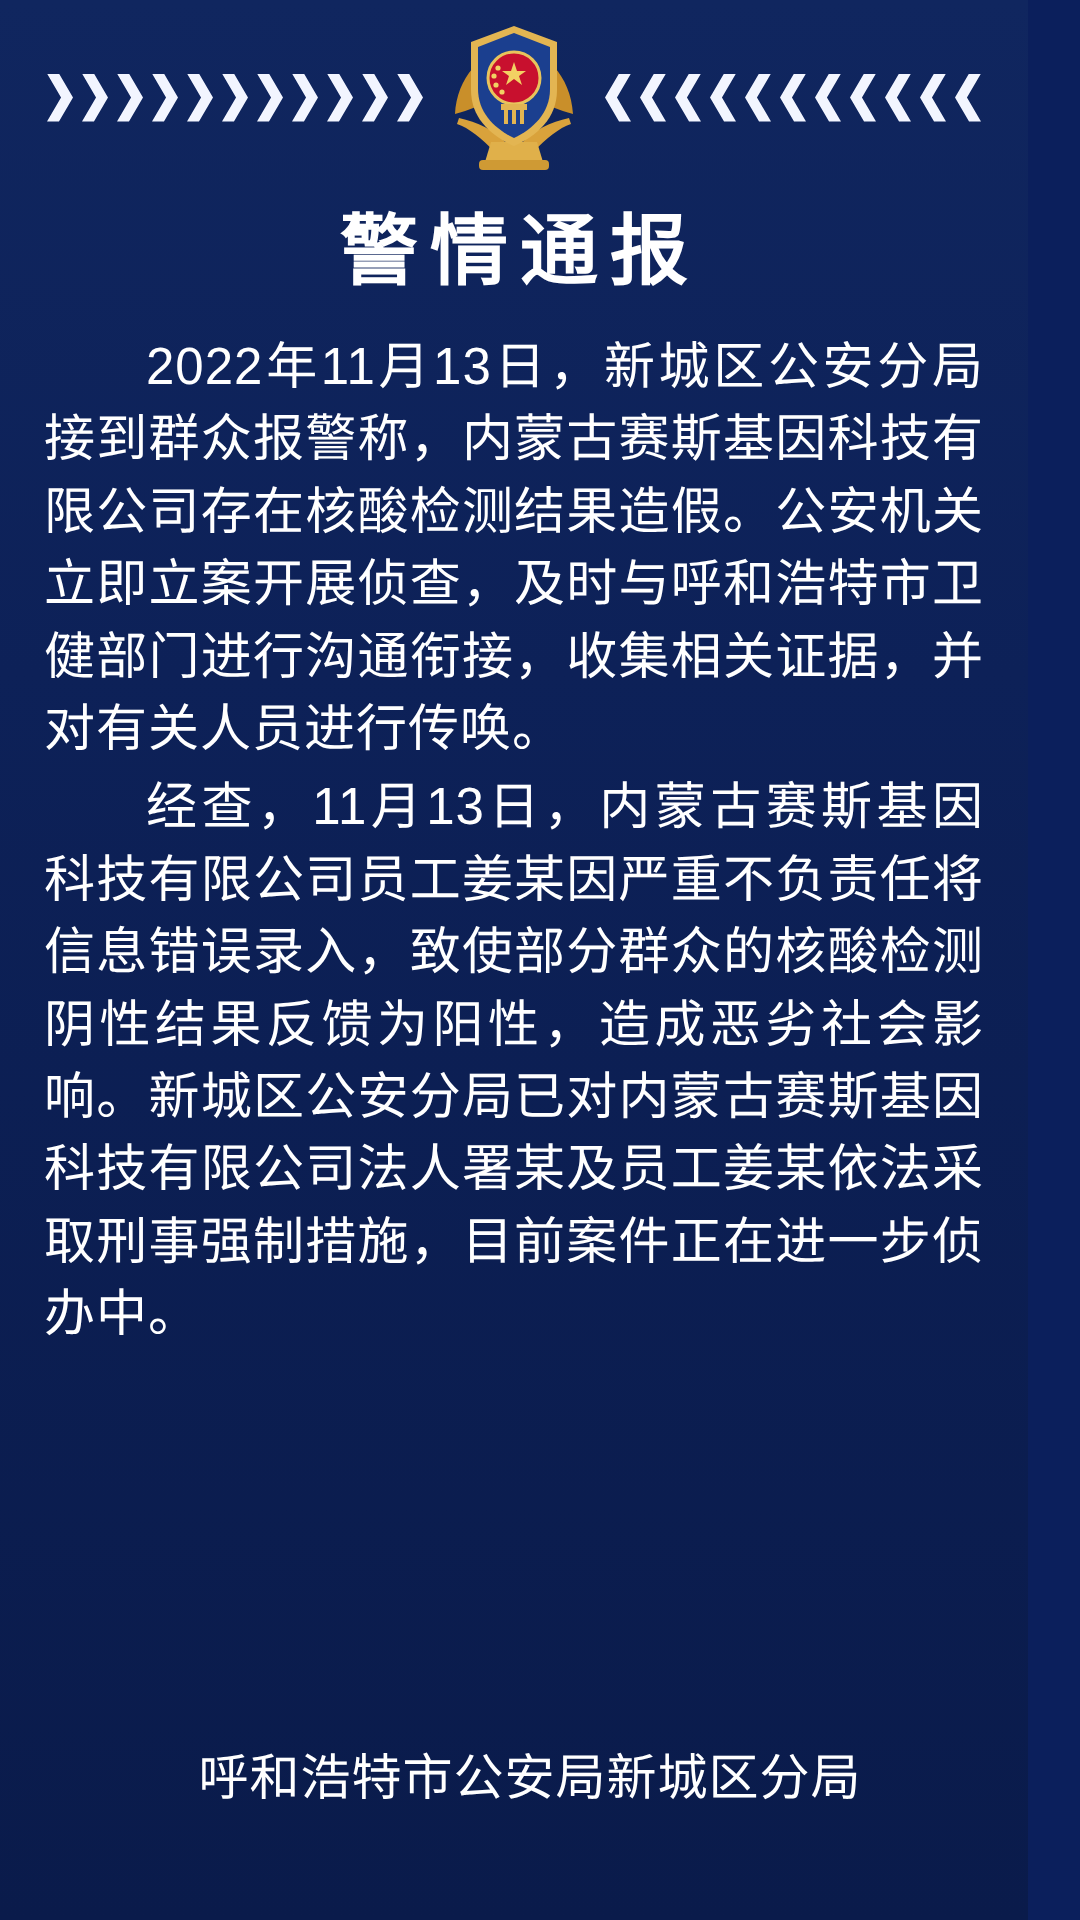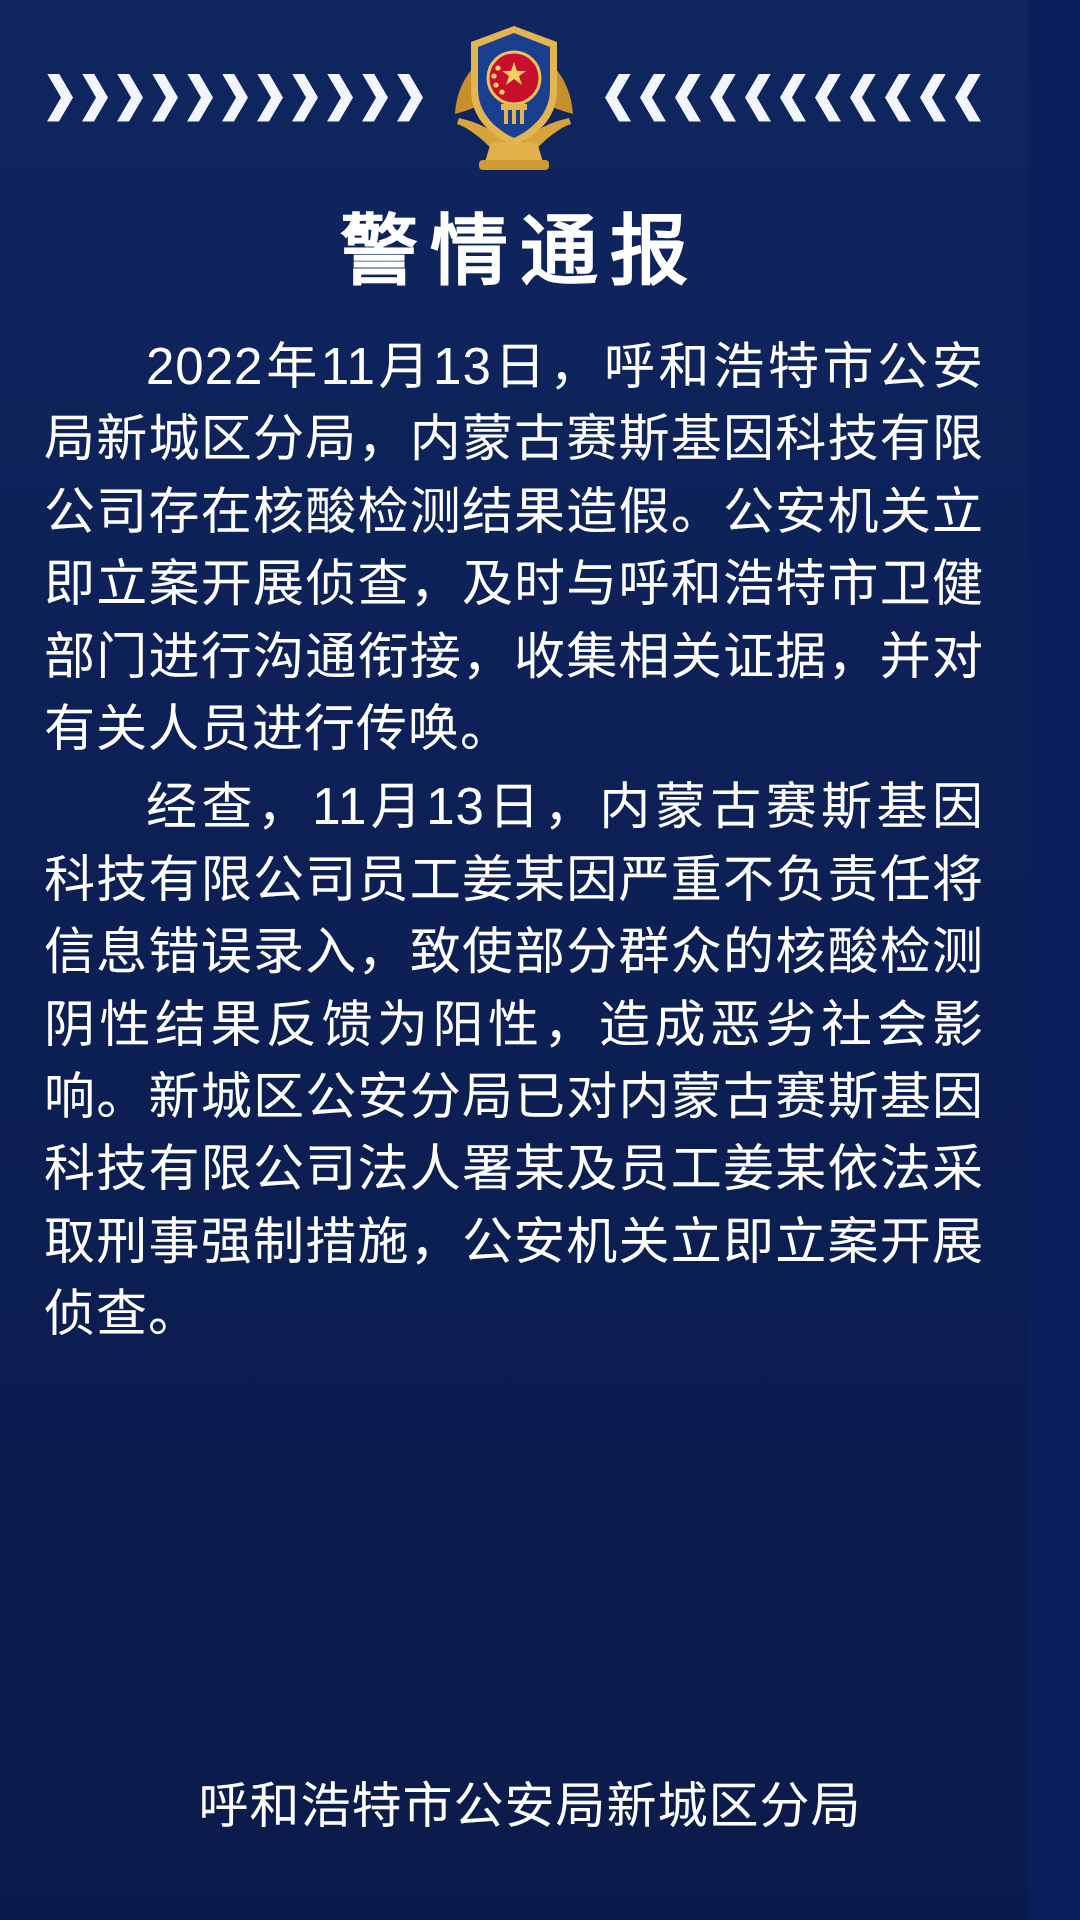--- a/index.html
+++ b/index.html
@@ -88,21 +88,21 @@
     text-indent: 2em;
     margin: 0 0 6px 0;
     color: #ffffff;
   }
 
   
   .footer {
     position: absolute;
     left: 0;
     right: 0;
-    bottom: 80px;
+    bottom: 108px;
     text-align: center;
     padding-left: 32px;
   }
   .footer .org {
     font-size: 50px;
     line-height: 1.35;
     letter-spacing: 1px;
     color: #ffffff;
   }
   .footer .date {
@@ -175,21 +175,21 @@
         <span class="chev l"></span>
         <span class="chev l"></span>
       <span class="chev l"></span>
         <span class="chev l"></span>
     </div>
   </div>
 
   <h1 class="title">警情通报</h1>
 
   <div class="body-wrap">
-    <p class="para">2022年11月13日，呼和浩特市公安局新城区分局，内蒙古赛斯基因科技有限公司存在核酸检测结果造假。公安机关立即立案开展侦查，及时与呼和浩特市卫健部门进行沟通衔接，收集相关证据，并对有关人员进行传唤。</p>
-    <p class="para">经查，11月13日，内蒙古赛斯基因科技有限公司员工姜某因严重不负责任将信息错误录入，致使部分群众的核酸检测阴性结果反馈为阳性，造成恶劣社会影响。新城区公安分局已对内蒙古赛斯基因科技有限公司法人署某及员工姜某依法采取刑事强制措施，公安机关立即立案开展侦查。</p>
+    <p class="para">2022年11月13日，新城区公安分局接到群众报警称，内蒙古赛斯基因科技有限公司存在核酸检测结果造假。公安机关立即立案开展侦查，及时与呼和浩特市卫健部门进行沟通衔接，收集相关证据，并对有关人员进行传唤。</p>
+    <p class="para">经查，11月13日，内蒙古赛斯基因科技有限公司员工姜某因严重不负责任将信息错误录入，致使部分群众的核酸检测阴性结果反馈为阳性，造成恶劣社会影响。新城区公安分局已对内蒙古赛斯基因科技有限公司法人署某及员工姜某依法采取刑事强制措施，目前案件正在进一步侦办中。</p>
   </div>
 
   <div class="footer">
     <div class="org">呼和浩特市公安局新城区分局</div>
   </div>
 
 </div>
 
 </body></html>

